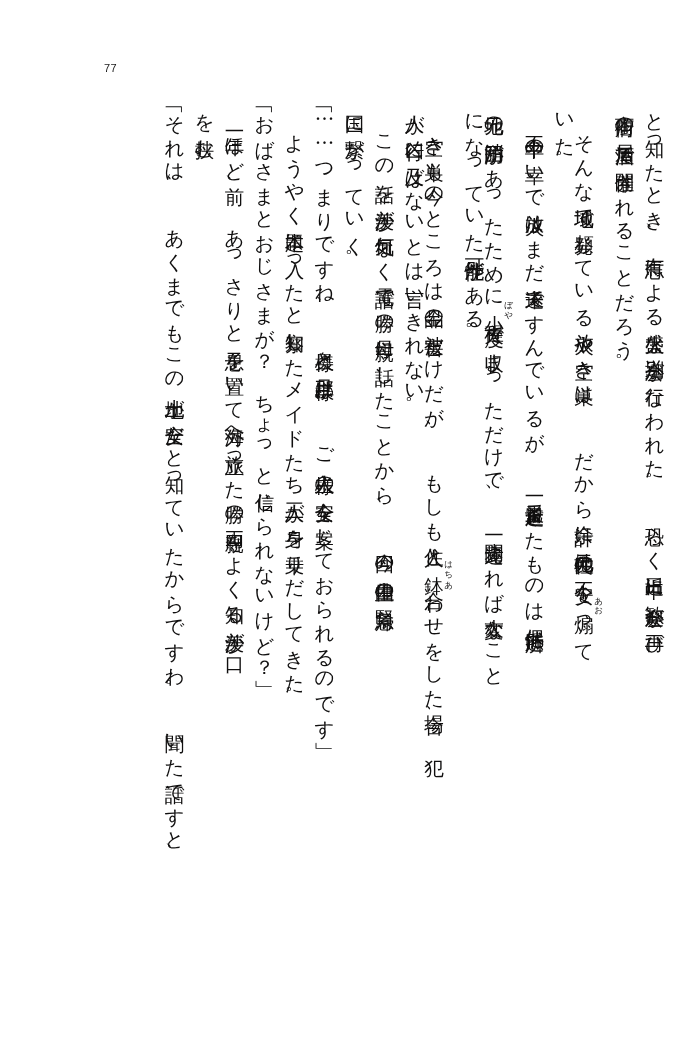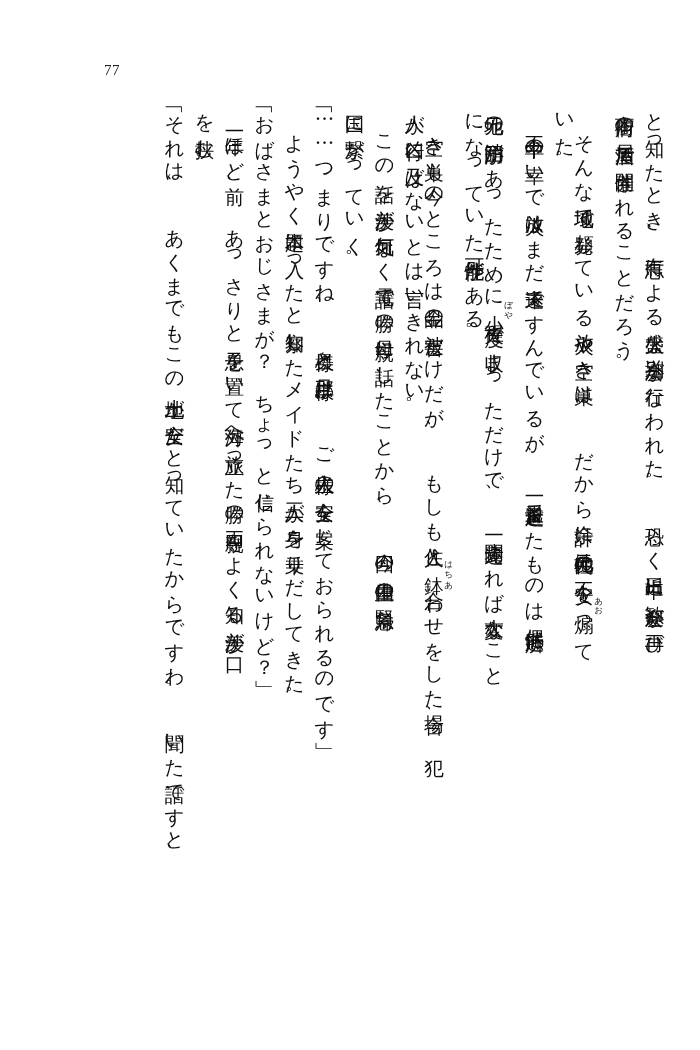--- a/index.html
+++ b/index.html
@@ -18,24 +18,24 @@
     position: relative;
     width: 700px;
     height: 1050px;
     box-sizing: border-box;
     background: #ffffff;
   }
   .page-number {
     position: absolute;
     top: 62px;
     left: 104px;
-    font-size: 15px;
+    font-size: 11px;
     color: #1a1a1a;
     letter-spacing: 0.5px;
-    font-family: Liberation Serif, serif;
+    font-family: Liberation Sans, sans-serif;
   }
   .text-block {
     position: absolute;
     top: 100px;
     right: 36px;
     left: 48px;
     bottom: 55px;
     display: flex;
     flex-direction: row-reverse;
     justify-content: flex-start;

